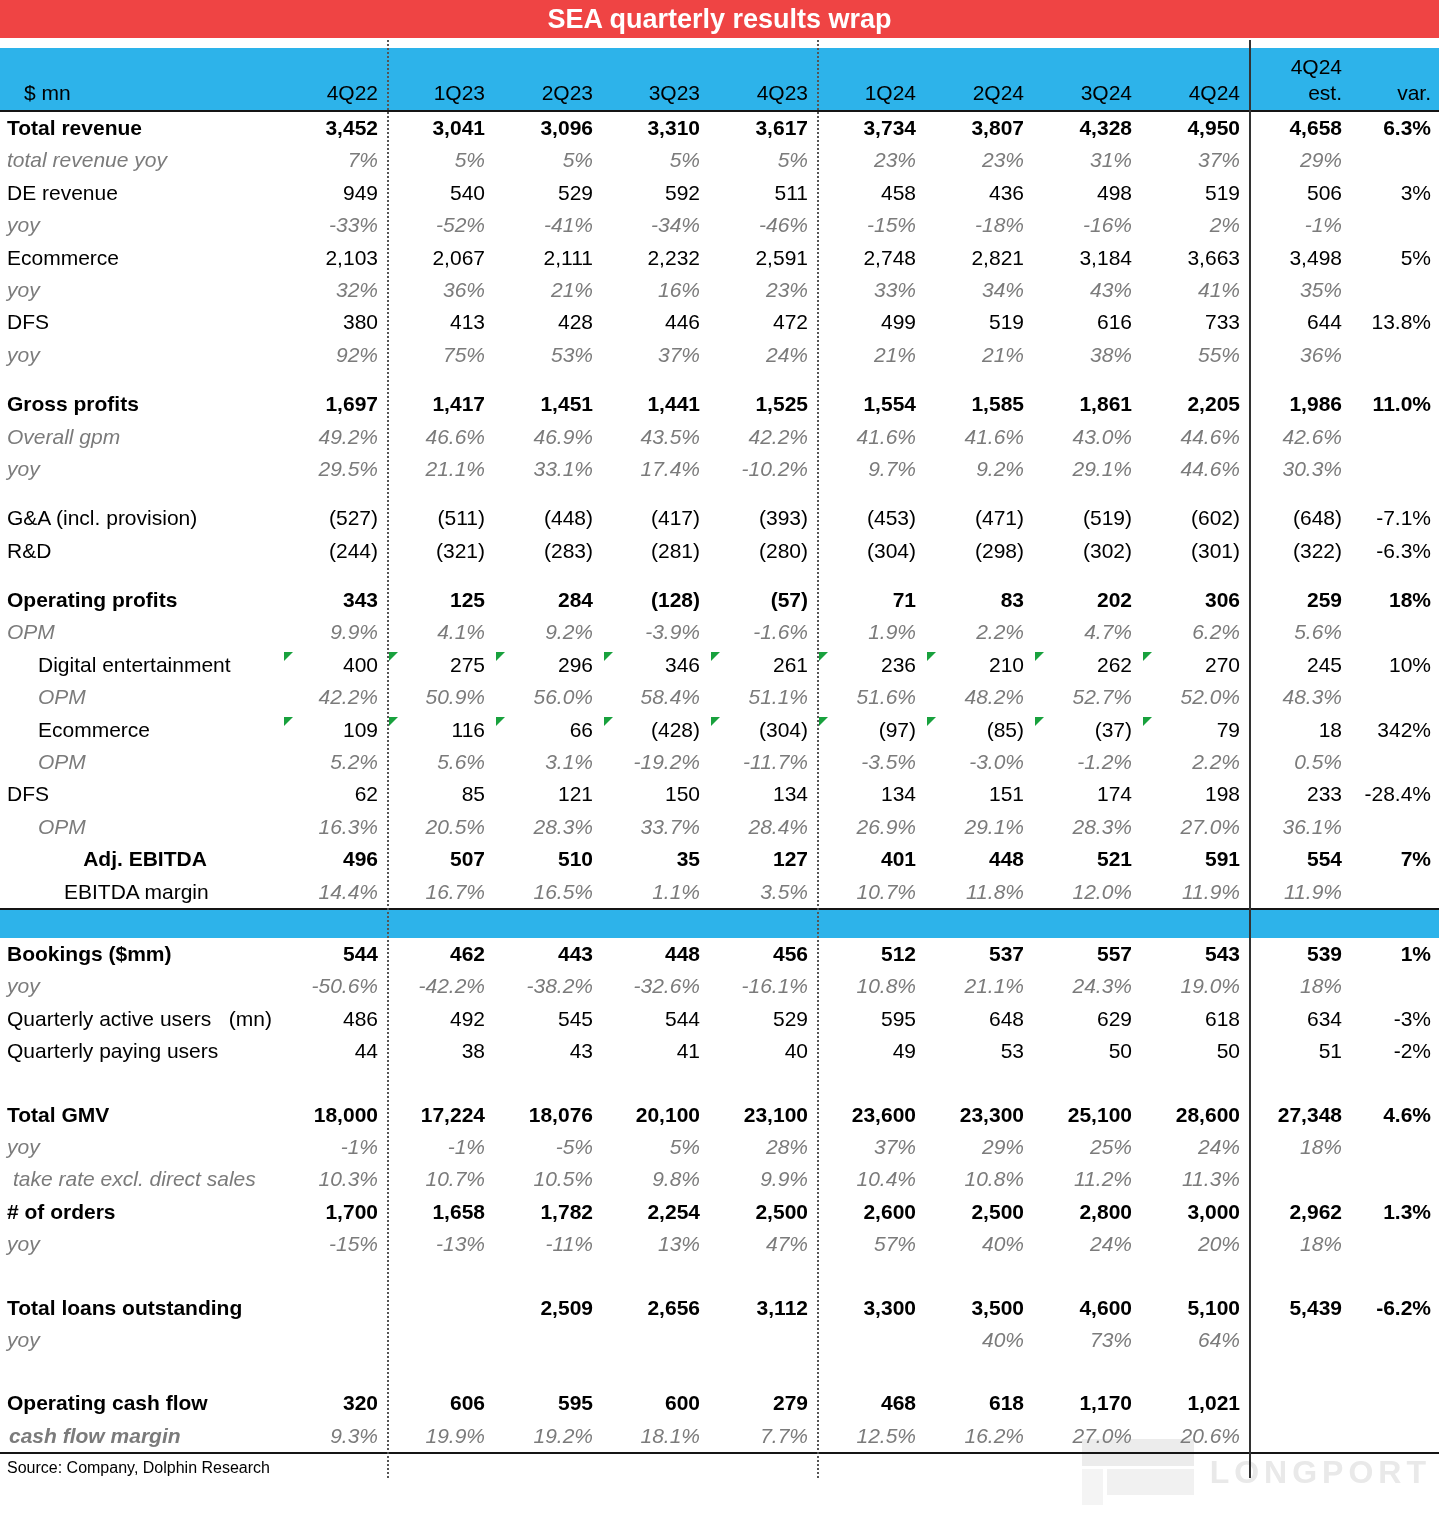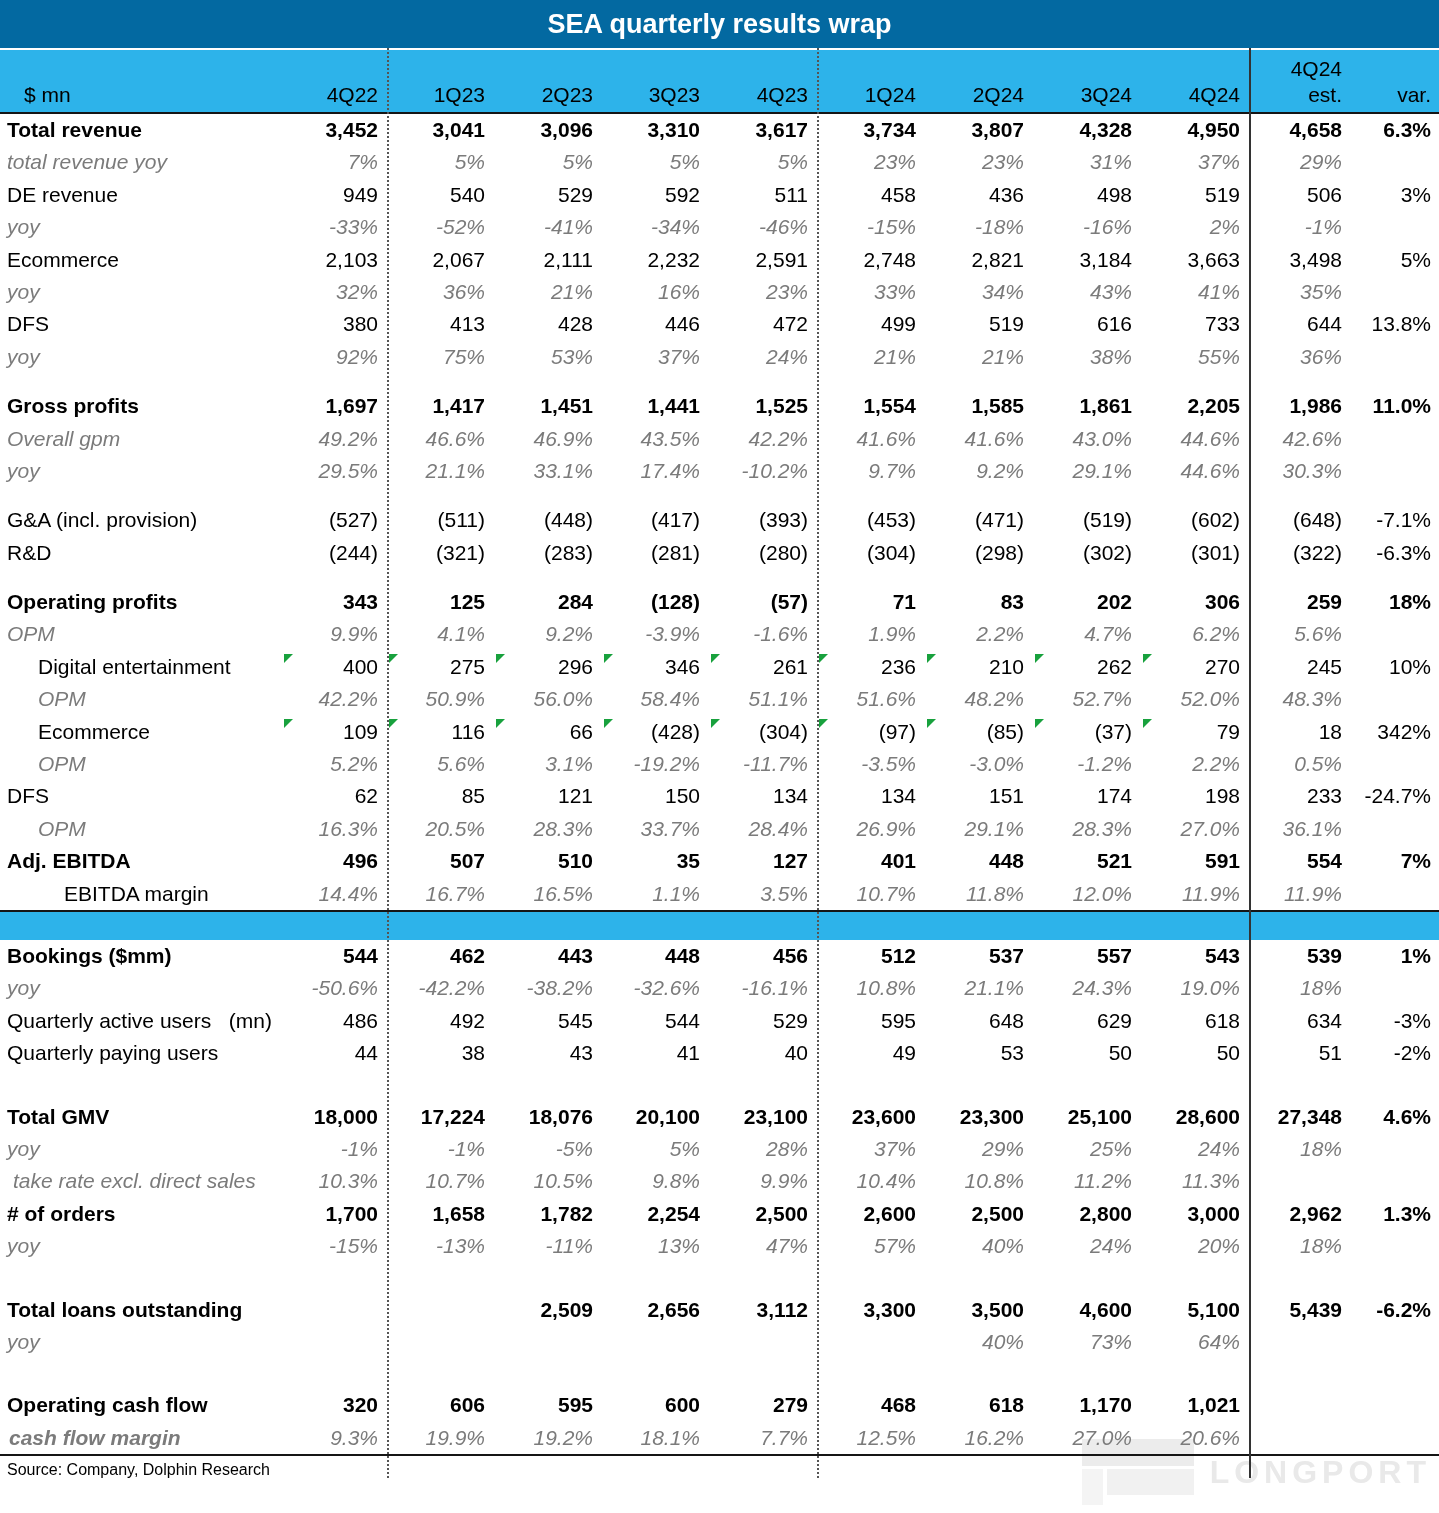--- a/index.html
+++ b/index.html
@@ -1,19 +1,19 @@
 <!DOCTYPE html>
 <html><head>
 <meta charset="utf-8">
 <style>
   html,body{margin:0;padding:0;background:#ffffff;}
   .page{position:relative;width:1439px;height:1513px;overflow:hidden;background:#fff;
         font-family:"Liberation Sans",sans-serif;color:#000;}
   
-  .title-bar{height:48px;margin-bottom:2px;background:#0369a1;color:#fff;
+  .title-bar{height:38px;margin-bottom:10px;background:#ef4444;color:#fff;
              display:flex;align-items:center;justify-content:center;
              font-size:27px;font-weight:700;position:relative;z-index:3;}
   
   .grid{display:grid;grid-template-columns:283px 105px 107px 108px 107px 108px 108px 108px 108px 108px 102px 87px;}
   
   .head-band{height:64px;background:#2DB3EA;border-bottom:2px solid #151515;
              box-sizing:border-box;position:relative;z-index:1;font-size:21px;}
   .hcell{display:flex;flex-direction:column;justify-content:flex-end;padding-bottom:4px;line-height:26px;}
   .h-unit{padding-left:24px;text-align:left;}
   .hq{text-align:right;padding-right:10px;}
@@ -358,38 +358,38 @@
         <div class="val ">62</div>
         <div class="val ">85</div>
         <div class="val ">121</div>
         <div class="val ">150</div>
         <div class="val ">134</div>
         <div class="val ">134</div>
         <div class="val ">151</div>
         <div class="val ">174</div>
         <div class="val ">198</div>
         <div class="val ">233</div>
-        <div class="val vc ">-24.7%</div>
+        <div class="val vc ">-28.4%</div>
       </div>
       <div class="row grid">
         <div class="lbl i" style="padding-left: 38px;">OPM</div>
         <div class="val i">16.3%</div>
         <div class="val i">20.5%</div>
         <div class="val i">28.3%</div>
         <div class="val i">33.7%</div>
         <div class="val i">28.4%</div>
         <div class="val i">26.9%</div>
         <div class="val i">29.1%</div>
         <div class="val i">28.3%</div>
         <div class="val i">27.0%</div>
         <div class="val i">36.1%</div>
         <div class="val vc i"></div>
       </div>
       <div class="row grid">
-        <div class="lbl b" style="padding-left: 7px;">Adj. EBITDA</div>
+        <div class="lbl b" style="padding-left: 7px; text-align: center;">Adj. EBITDA</div>
         <div class="val b">496</div>
         <div class="val b">507</div>
         <div class="val b">510</div>
         <div class="val b">35</div>
         <div class="val b">127</div>
         <div class="val b">401</div>
         <div class="val b">448</div>
         <div class="val b">521</div>
         <div class="val b">591</div>
         <div class="val b">554</div>

